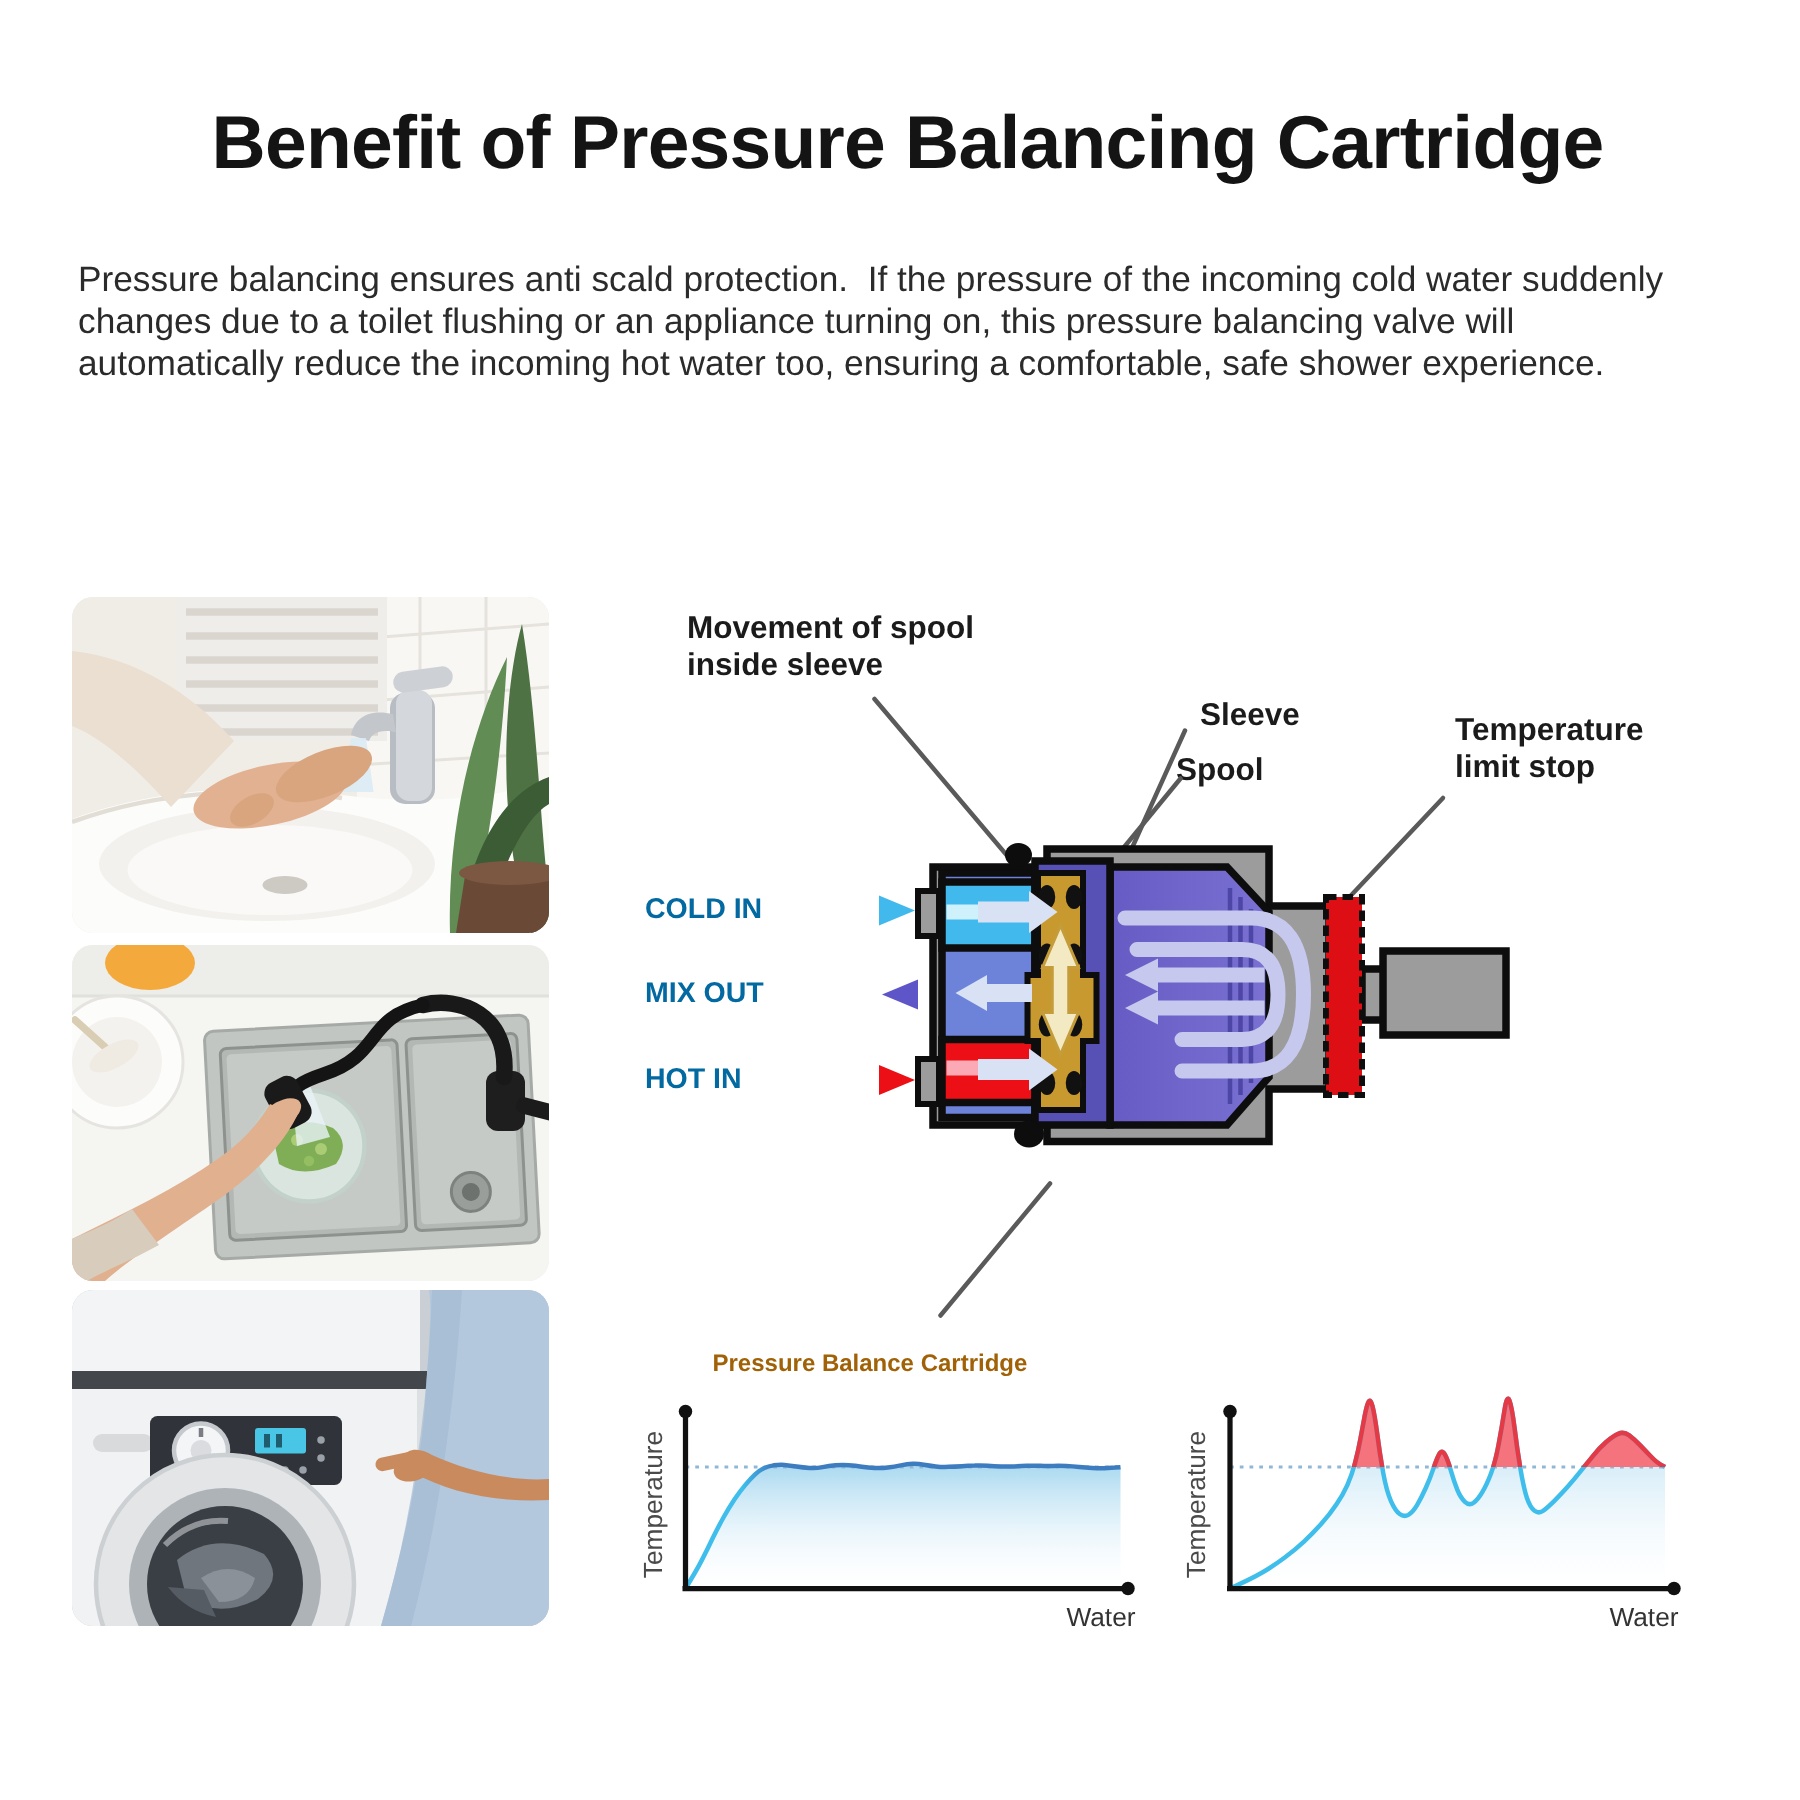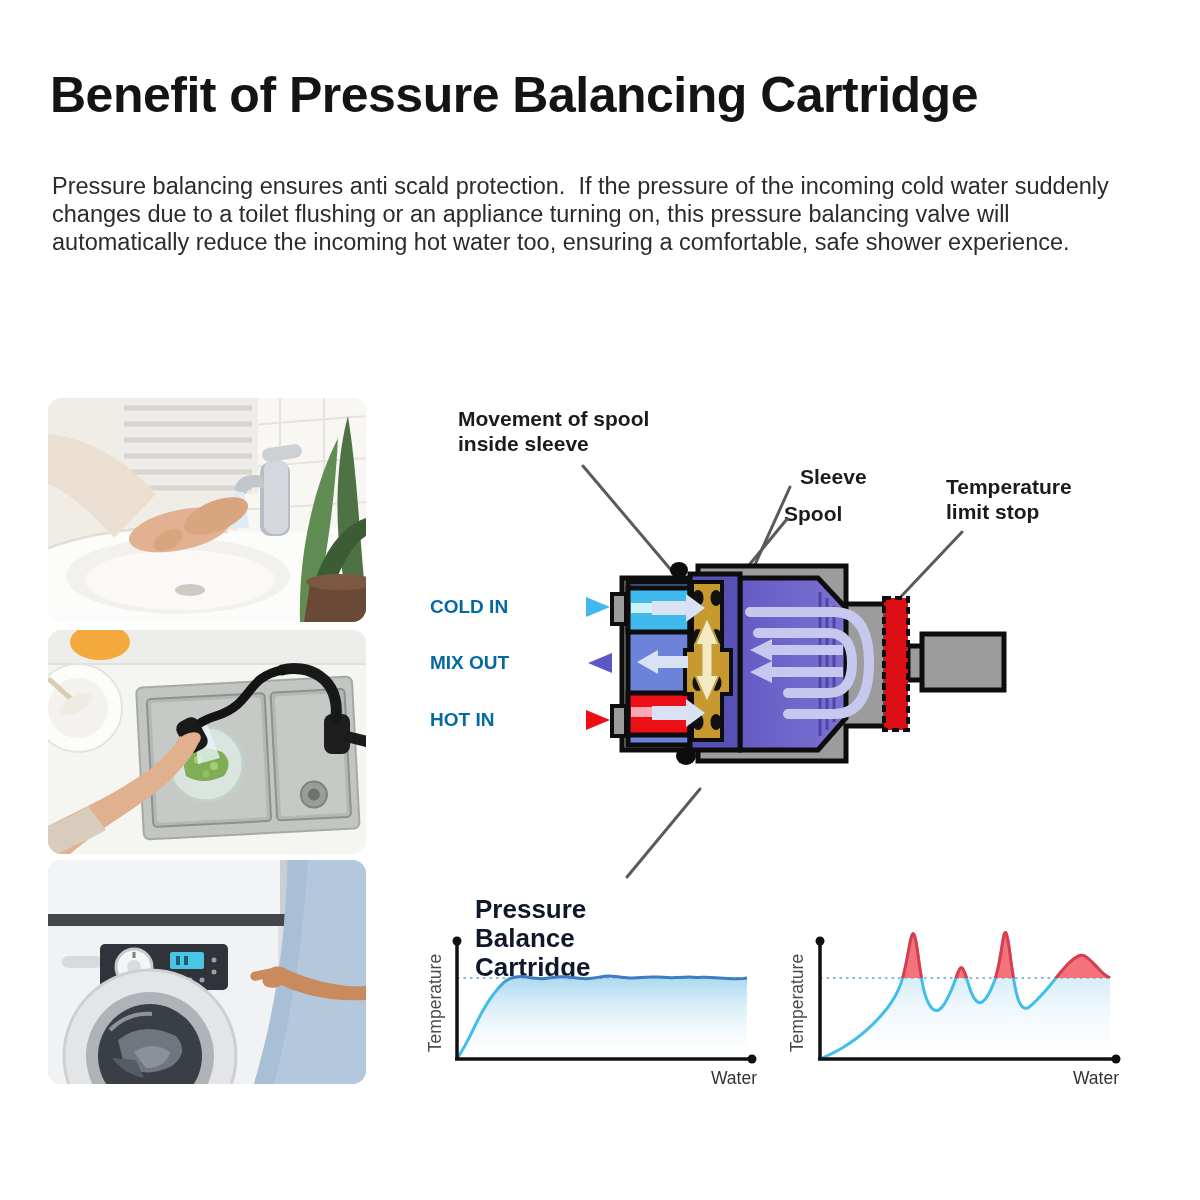--- a/index.html
+++ b/index.html
@@ -1,25 +1,25 @@
 <!DOCTYPE html>
 <html style="--c-cold-cyan: #41B9EC; --c-mix-blue: #6C83D9; --c-mix-arrow: #5D55C8; --c-hot-red: #EC1016; --c-body-gray: #9C9C9C; --c-sleeve-indigo: #5751B5; --c-chamber-purple: #6A5EC7; --c-spool-gold: #C8992F; --c-spool-arrow-cream: #F3E9C2; --c-flow-arrow-light: #D8E2F4; --c-chamber-arrow-lavender: #C6C8EE; --c-limit-stop-red: #DE0E15; --c-pointer-gray: #5A5A5A; --c-chart-rise: #3FBEEC; --c-chart-plateau: #3E7CC0; --c-chart-fill-top: #A8D8F0; --c-chart-threshold: #8FB8D8; --c-chart-over-line: #E63946; --c-chart-over-fill: #F4737D;"><head>
 <meta charset="utf-8">
 <style>
   html,body{margin:0;padding:0;background:#ffffff;}
   #stage{position:relative;width:1200px;height:1200px;background:#fff;overflow:hidden;
          font-family:"Liberation Sans","DejaVu Sans",sans-serif;color:#1b1b1b;}
   .abs{position:absolute;}
   #page-title{left:50px;top:66px;width:1110px;font-size:50px;font-weight:700;
-              letter-spacing:-0.5px;color:#141414;}
+              letter-spacing:-0.5px;color:#141414;text-align:center;}
   #page-desc{left:52px;top:172px;width:1060px;font-size:23.5px;line-height:28px;
              color:#2b2b2b;white-space:pre-wrap;}
   .dlabel{font-size:21px;font-weight:700;color:#1b1b1b;line-height:25px;}
   .plabel{font-size:19px;font-weight:700;color:#0369a1;}
-  .ctitle{font-size:26px;font-weight:700;color:#0f172a;line-height:29px;}
+  .ctitle{font-size:16px;font-weight:700;color:#a16207;line-height:29px;}
   .photo{position:absolute;left:48px;width:318px;height:224px;border-radius:14px;
          overflow:hidden;background:#eee;margin:0;}
   .photo svg{display:block;}
   #art{position:absolute;left:0;top:0;pointer-events:none;}
   svg text.axisY{font-family:"Liberation Sans",sans-serif;font-size:17.5px;fill:#4a4a4a;}
   svg text.axisX{font-family:"Liberation Sans",sans-serif;font-size:17.5px;fill:#333;}
 </style>
 </head>
 <body>
 
@@ -163,21 +163,21 @@
         <path d="M318 140 C280 142 250 134 228 122 L220 112 C224 104 234 106 240 110 C262 120 292 128 318 126 Z" fill="#C98A5E"></path>
         <rect x="202" y="110" width="26" height="9" rx="4.5" fill="#C98A5E" transform="rotate(-12 215 114)"></rect>
         <ellipse cx="228" cy="118" rx="14" ry="9" fill="#C98A5E" transform="rotate(-20 228 118)"></ellipse>
       </g>
     </svg>
   </figure>
 
   <div class="abs dlabel" style="left:458px;top:406px;width:205px;">Movement of spool inside sleeve</div>
   <div class="abs dlabel" style="left:800px;top:464px;">Sleeve</div>
   <div class="abs dlabel" style="left:784px;top:501px;">Spool</div>
-  <div class="abs dlabel" style="left:946px;top:474px;width:145px;">Temperature limit stop</div>
+  <div class="abs dlabel" style="left:970px;top:474px;width:145px;">Temperature limit stop</div>
   <div class="abs plabel" style="left:430px;top:596px;width:130px;">COLD IN</div>
   <div class="abs plabel" style="left:430px;top:652px;width:132px;">MIX OUT</div>
   <div class="abs plabel" style="left:430px;top:709px;width:130px;">HOT IN</div>
 
   <div class="abs ctitle" style="left:475px;top:895px;width:215px;">Pressure Balance Cartridge</div>
 
   <svg id="art" width="1200" height="1200" viewBox="0 0 1200 1200">
     <defs>
       <linearGradient id="gfill" x1="0" y1="0" x2="0" y2="1">
         <stop offset="0" style="stop-color:var(--c-chart-fill-top)" stop-opacity="1"></stop>

